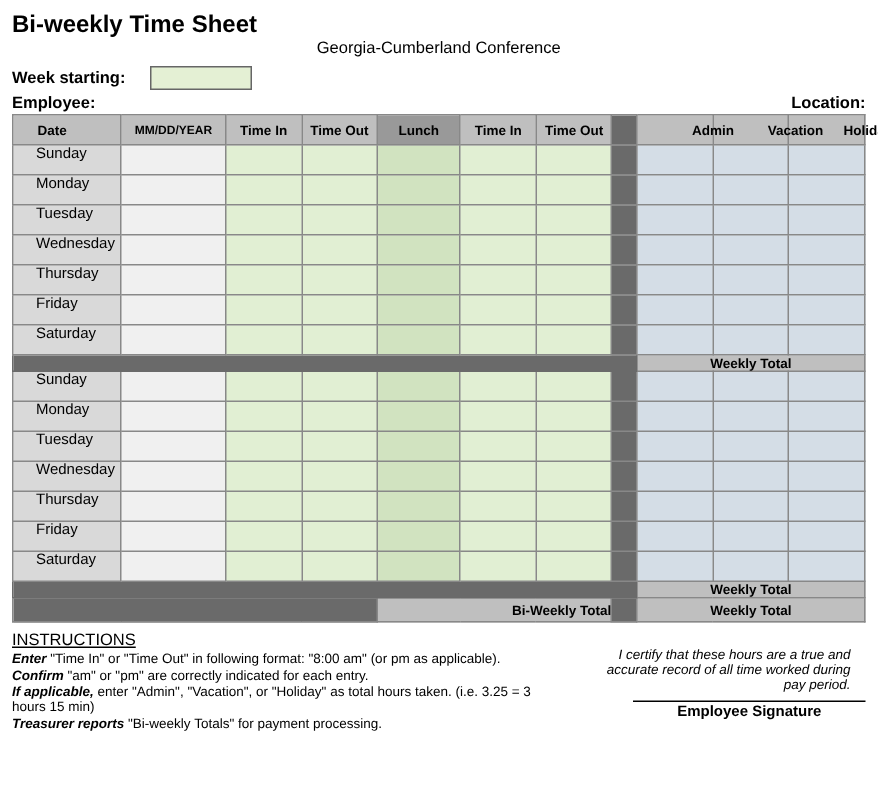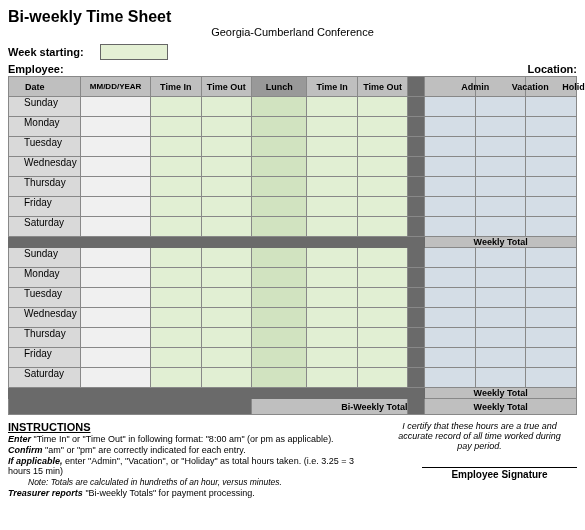--- a/index.html
+++ b/index.html
@@ -31,24 +31,24 @@
   td.g { background:#e1efd3;}
   td.lunch { background:#d1e3c0;}
   td.spc { background:#6a6a6a;}
   td.cat { background:#d4dde6;}
   tr.gap td { background:#6a6a6a; height:10px; border-color:#6a6a6a;}
   tr.gap td.wt { background:#bfbfbf; font-weight:bold; text-align:center; font-size:9px; border:1px solid #888;}
   tr.bottom td { background:#6a6a6a; height:16px;}
   tr.bottom td.bwt { background:#bfbfbf; font-weight:bold; text-align:right; font-size:9px; border:1px solid #888;}
   tr.bottom td.wt { background:#bfbfbf; font-weight:bold; text-align:center; font-size:9px; border:1px solid #888;}
   .instructions { margin-top:6px; }
-  .instr-title { font-weight:bold; text-decoration: underline; font-size:11px;}
+  .instr-title { font-weight:normal; text-decoration: underline; font-size:11px;}
   .instr-line { font-size:9px; margin:1px 0;}
   .instr-note { font-size:8.5px; font-style:italic; margin-left:20px;}
-  .certify { position:absolute; right:10px; width:175px; font-style:italic; font-size:9px; margin-top:6px; text-align:center;}
+  .certify { position:absolute; right:10px; width:175px; font-style:italic; font-size:9px; margin-top:16px; text-align:right;}
   .sig-line { position:absolute; right:0; margin-top:52px; width:155px; border-top:1px solid #000; text-align:center; font-weight:bold; font-size:10px; padding-top:1px;}
   .footer-wrap { position:relative; display:flex;}
   .instructions-col { width:365px;}
 </style>
 </head>
 <body>
 
 <div class="title">Bi-weekly Time Sheet</div>
 <div class="subtitle">Georgia-Cumberland Conference</div>
 
@@ -299,19 +299,18 @@
   </tbody>
 </table>
 
 <div class="footer-wrap">
   <div class="instructions-col">
     <div class="instructions">
       <div class="instr-title">INSTRUCTIONS</div>
       <div class="instr-line"><b><i>Enter</i></b><span> "Time In" or "Time Out" in following format: "8:00 am" (or pm as applicable).</span></div>
       <div class="instr-line"><b><i>Confirm</i></b><span> "am" or "pm" are correctly indicated for each entry.</span></div>
       <div class="instr-line"><b><i>If applicable,</i></b><span> enter "Admin", "Vacation", or "Holiday" as total hours taken. (i.e. 3.25 = 3 hours 15 min)</span></div>
-      <div class="instr-note">Note: Totals are calculated in hundreths of an hour, versus minutes.</div>
       <div class="instr-line"><b><i>Treasurer reports</i></b><span> "Bi-weekly Totals" for payment processing.</span></div>
     </div>
   </div>
   <div class="certify">I certify that these hours are a true and accurate record of all time worked during pay period.</div>
   <div class="sig-line">Employee Signature</div>
 </div>
 
 </body></html>

